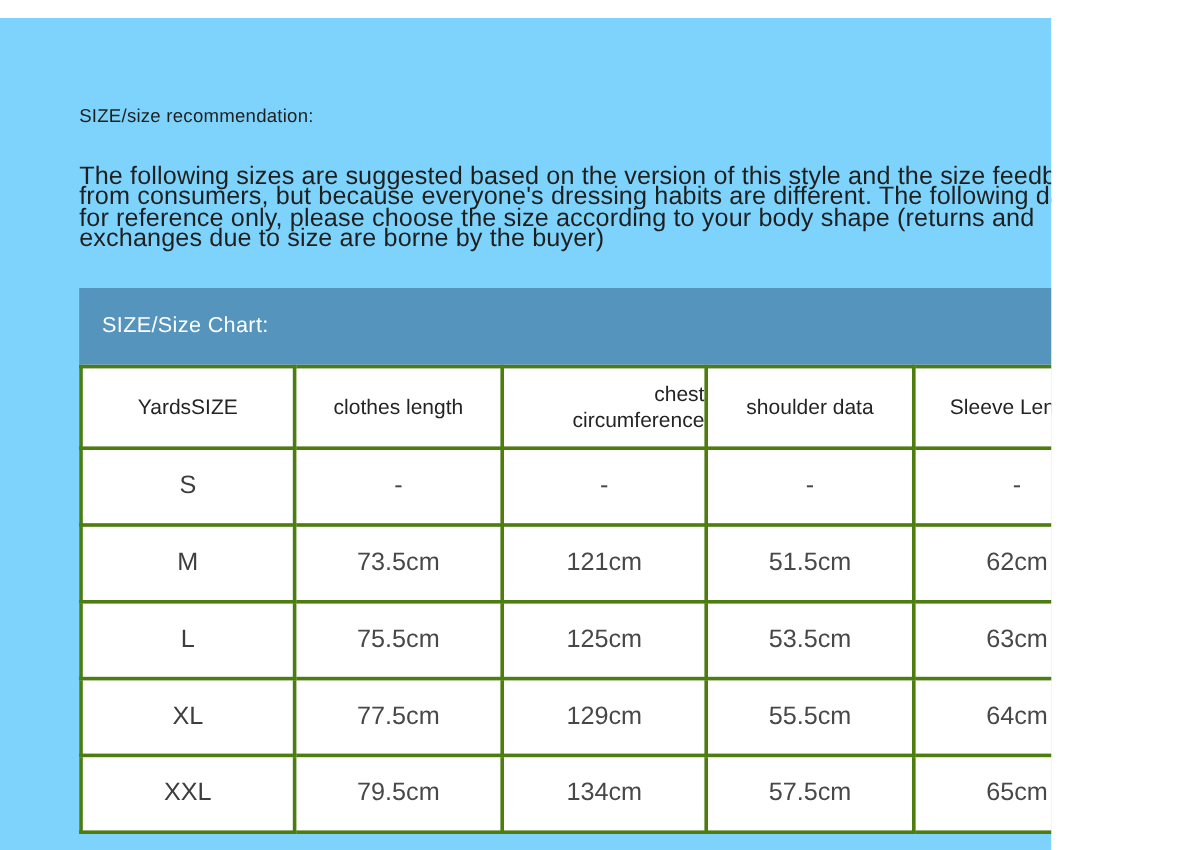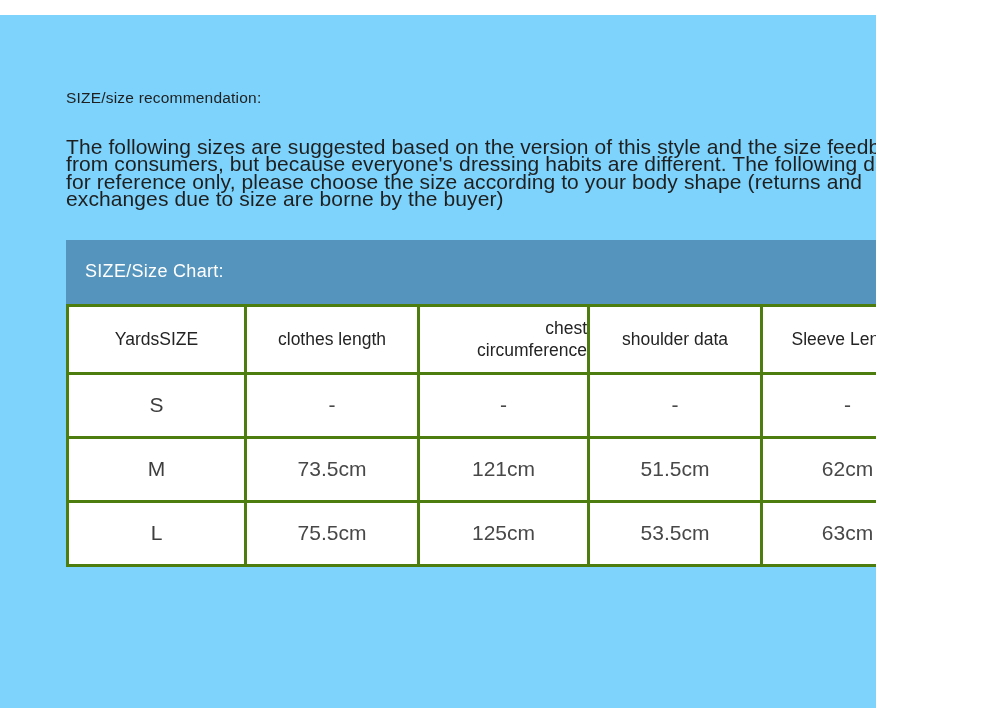--- a/index.html
+++ b/index.html
@@ -131,17 +131,31 @@
           <td>51.5cm</td>
           <td>62cm</td>
         </tr>
         <tr>
           <td class="size-cell">L</td>
           <td>75.5cm</td>
           <td>125cm</td>
           <td>53.5cm</td>
           <td>63cm</td>
         </tr>
+        <tr>
+          <td class="size-cell">XL</td>
+          <td>77.5cm</td>
+          <td>129cm</td>
+          <td>55.5cm</td>
+          <td>64cm</td>
+        </tr>
+        <tr>
+          <td class="size-cell">XXL</td>
+          <td>79.5cm</td>
+          <td>134cm</td>
+          <td>57.5cm</td>
+          <td>65cm</td>
+        </tr>
       </tbody>
     </table>
 
   </div>
 </div>
 
 </body></html>

